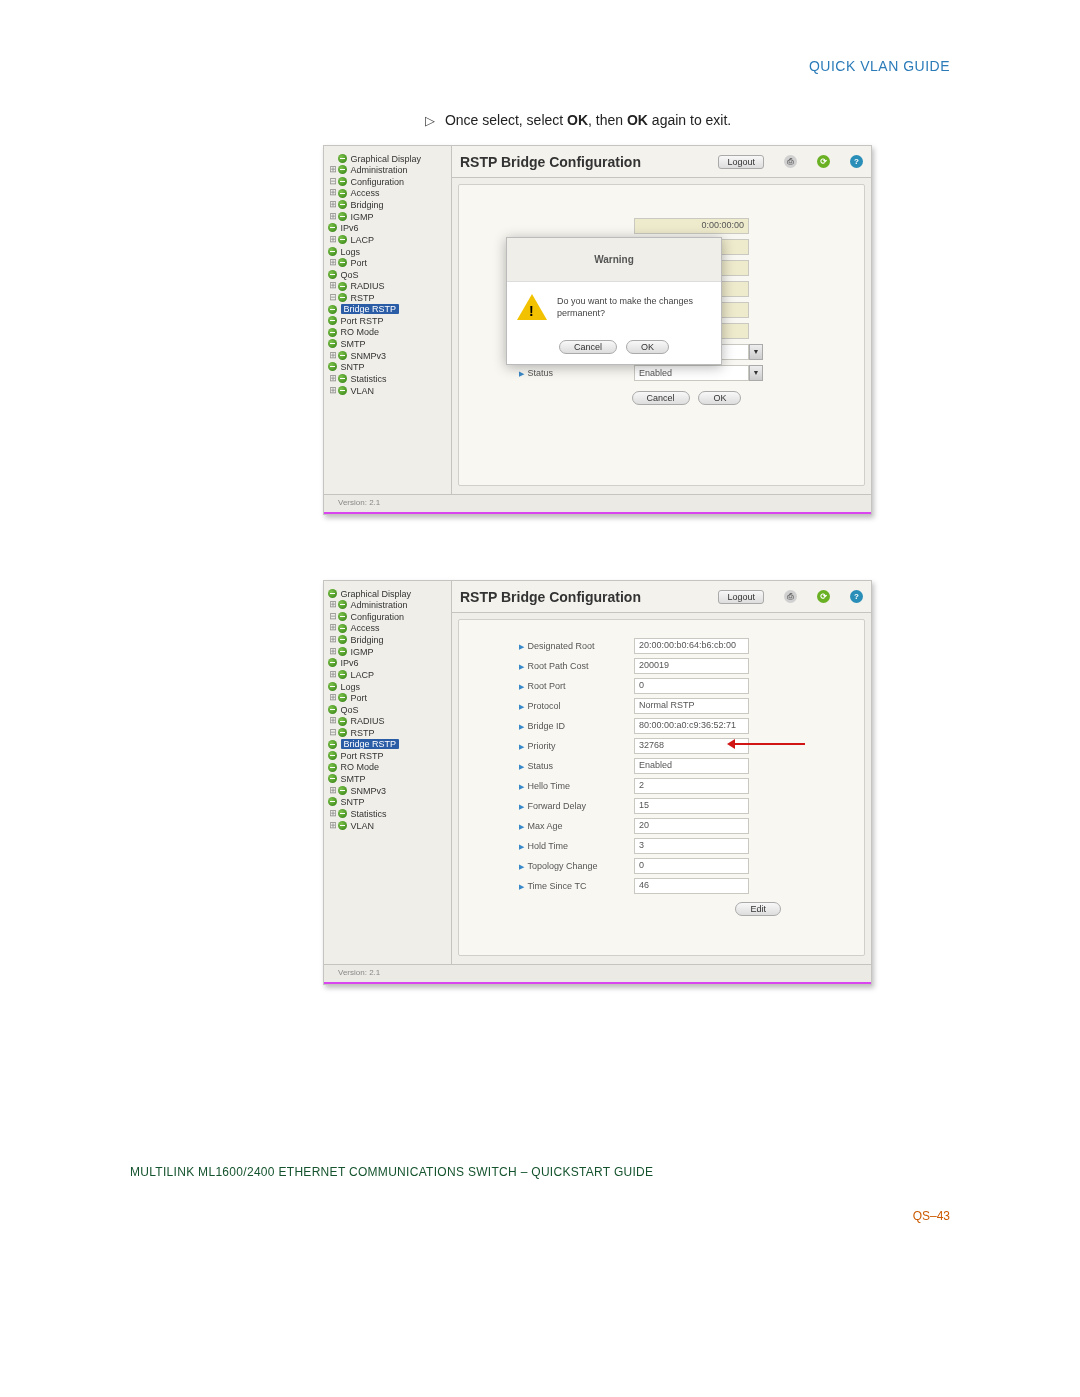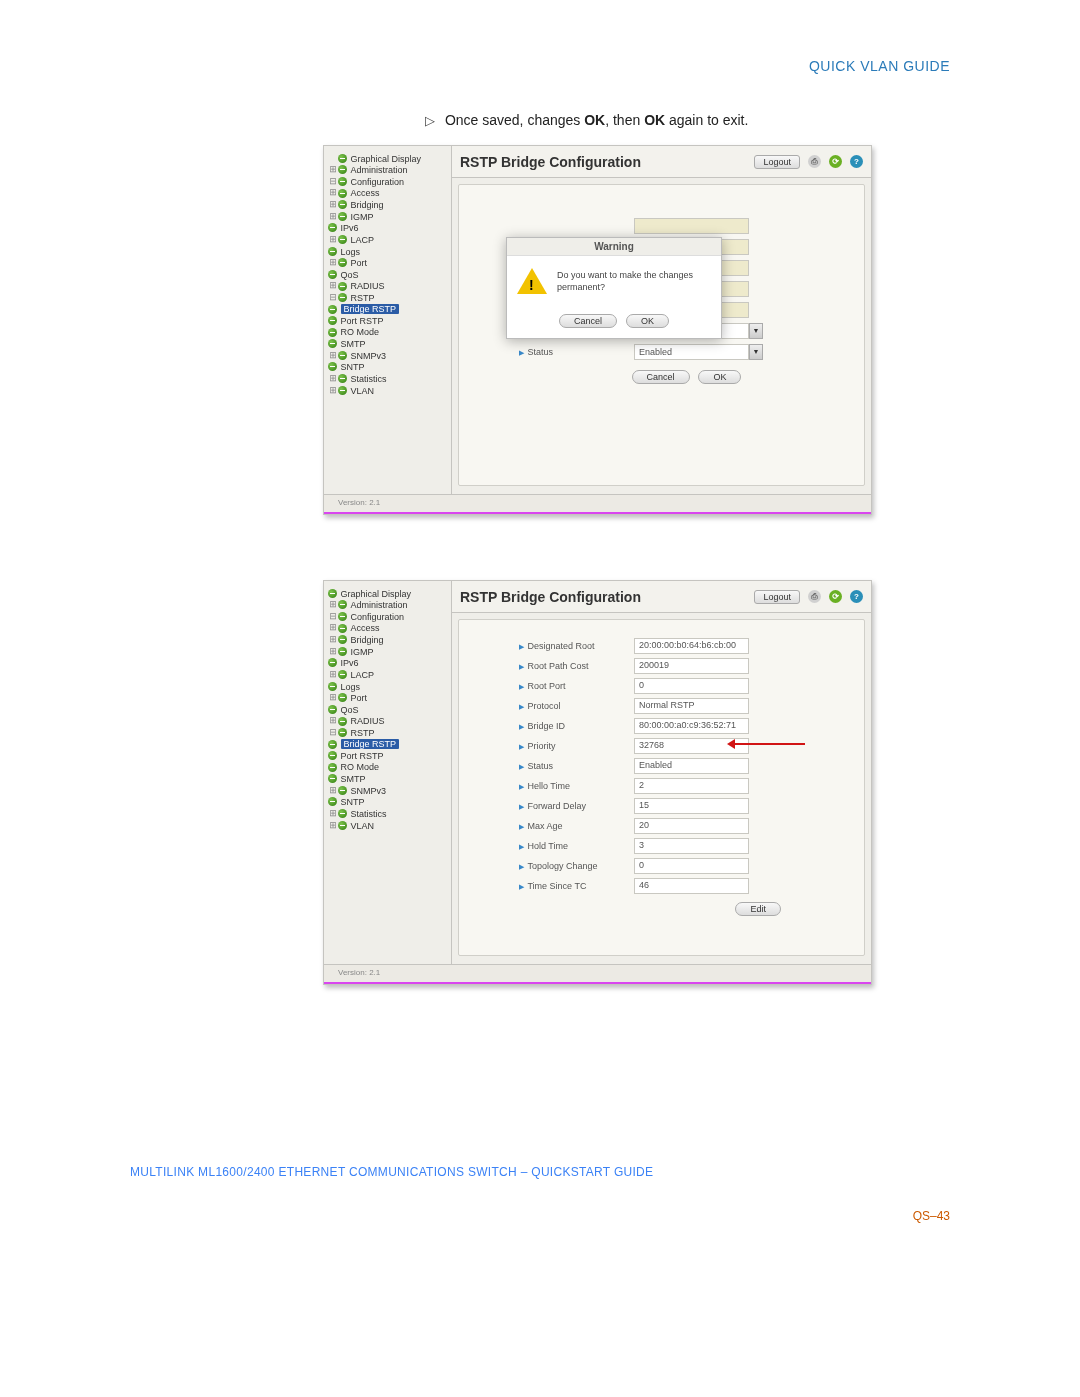--- a/index.html
+++ b/index.html
@@ -62,21 +62,21 @@
     align-items: center;
     padding: 0 8px;
     justify-content: space-between;
     background: #f3f2ed;
   }
   .content-title {
     font-weight: bold;
     font-size: 14px;
     color: #333;
   }
-  .head-right { display: flex; align-items: center; gap: 8px; }
+  .head-right { display: flex; align-items: center; gap: 20px; }
   .logout-btn {
     font-size: 9px;
     background: linear-gradient(#f8f8f8,#ddd);
     border: 1px solid #aaa;
     border-radius: 3px;
     padding: 1px 8px;
     color: #333;
   }
   .cir {
     width: 13px; height: 13px; border-radius: 50%;
@@ -166,21 +166,21 @@
     left: 47px; top: 52px;
     width: 216px;
     background: #fff;
     border: 1px solid #bbb;
     box-shadow: 0 2px 12px rgba(0,0,0,0.3);
   }
   .dialog-title {
     background: #efeee9;
     font-size: 10px;
     text-align: center;
-    padding: 3px;
+    padding: 16px;
     font-weight: bold;
     color: #555;
     border-bottom: 1px solid #ddd;
   }
   .dialog-body { display:flex; align-items:center; padding: 12px 10px; gap:10px; }
   .warn-icon {
     width: 30px; height: 28px;
     position: relative;
   }
   .warn-tri {
@@ -195,21 +195,21 @@
   
   .footer {
     position: absolute;
     top: 1165px;
     left: 130px;
     right: 130px;
     display: flex;
     justify-content: space-between;
     font-size: 12px;
   }
-  .footer-left { color: #3b82f6; letter-spacing: 0.3px; }
+  .footer-left { color: #14532d; letter-spacing: 0.3px; }
   .footer-right { color: #cc5a00; margin-top: 44px; }
   .red-arrow {
     position: absolute;
     top: 123px;
     left: 276px;
     width: 70px;
     height: 2px;
     background: #d11414;
   }
   .red-arrow::before{
@@ -223,21 +223,21 @@
   .form-area.tight { padding-top: 16px; }
   .form-area.tight .form-row { height: 20px; }
 </style>
 </head>
 <body>
 
 <div class="header-title">QUICK VLAN GUIDE</div>
 
 <div class="instruction-line">
   <span class="tri">▷</span>
-  <span>Once saved, changes </span><b>OK</b><span>, then </span><b>OK</b><span> again to exit.</span>
+  <span>Once select, select </span><b>OK</b><span>, then </span><b>OK</b><span> again to exit.</span>
 </div>
 
 <div class="shot shot1">
   <div class="shot-body">
     <div class="sidebar">
       <ul class="tree">
         <li><span class="tree-icon"></span><span class="dot-o"></span> <span class="node-lbl">Graphical Display</span></li>
         <li><span class="tree-icon">⊞</span><span class="dot-o"></span> <span class="node-lbl">Administration</span></li>
         <li><span class="tree-icon">⊟</span><span class="dot-o"></span> <span class="node-lbl">Configuration</span></li>
         <li class="indent1"><span class="tree-icon">⊞</span><span class="dot-o"></span> <span class="node-lbl">Access</span></li>
@@ -267,20 +267,24 @@
           <button class="logout-btn">Logout</button>
           <span class="cir g1">⎙</span>
           <span class="cir g2">⟳</span>
           <span class="cir g3">?</span>
         </div>
       </div>
       <div class="content-pane">
         <div class="form-area">
           <div class="form-row">
               <div class="form-label"></div>
+              <div class="form-val ro" style="text-align:right;">0:00:00:00</div>
+            </div>
+          <div class="form-row">
+              <div class="form-label"></div>
               <div class="form-val ro"></div>
             </div>
           <div class="form-row">
               <div class="form-label"></div>
               <div class="form-val ro"></div>
             </div>
           <div class="form-row">
               <div class="form-label"></div>
               <div class="form-val ro"></div>
             </div>

